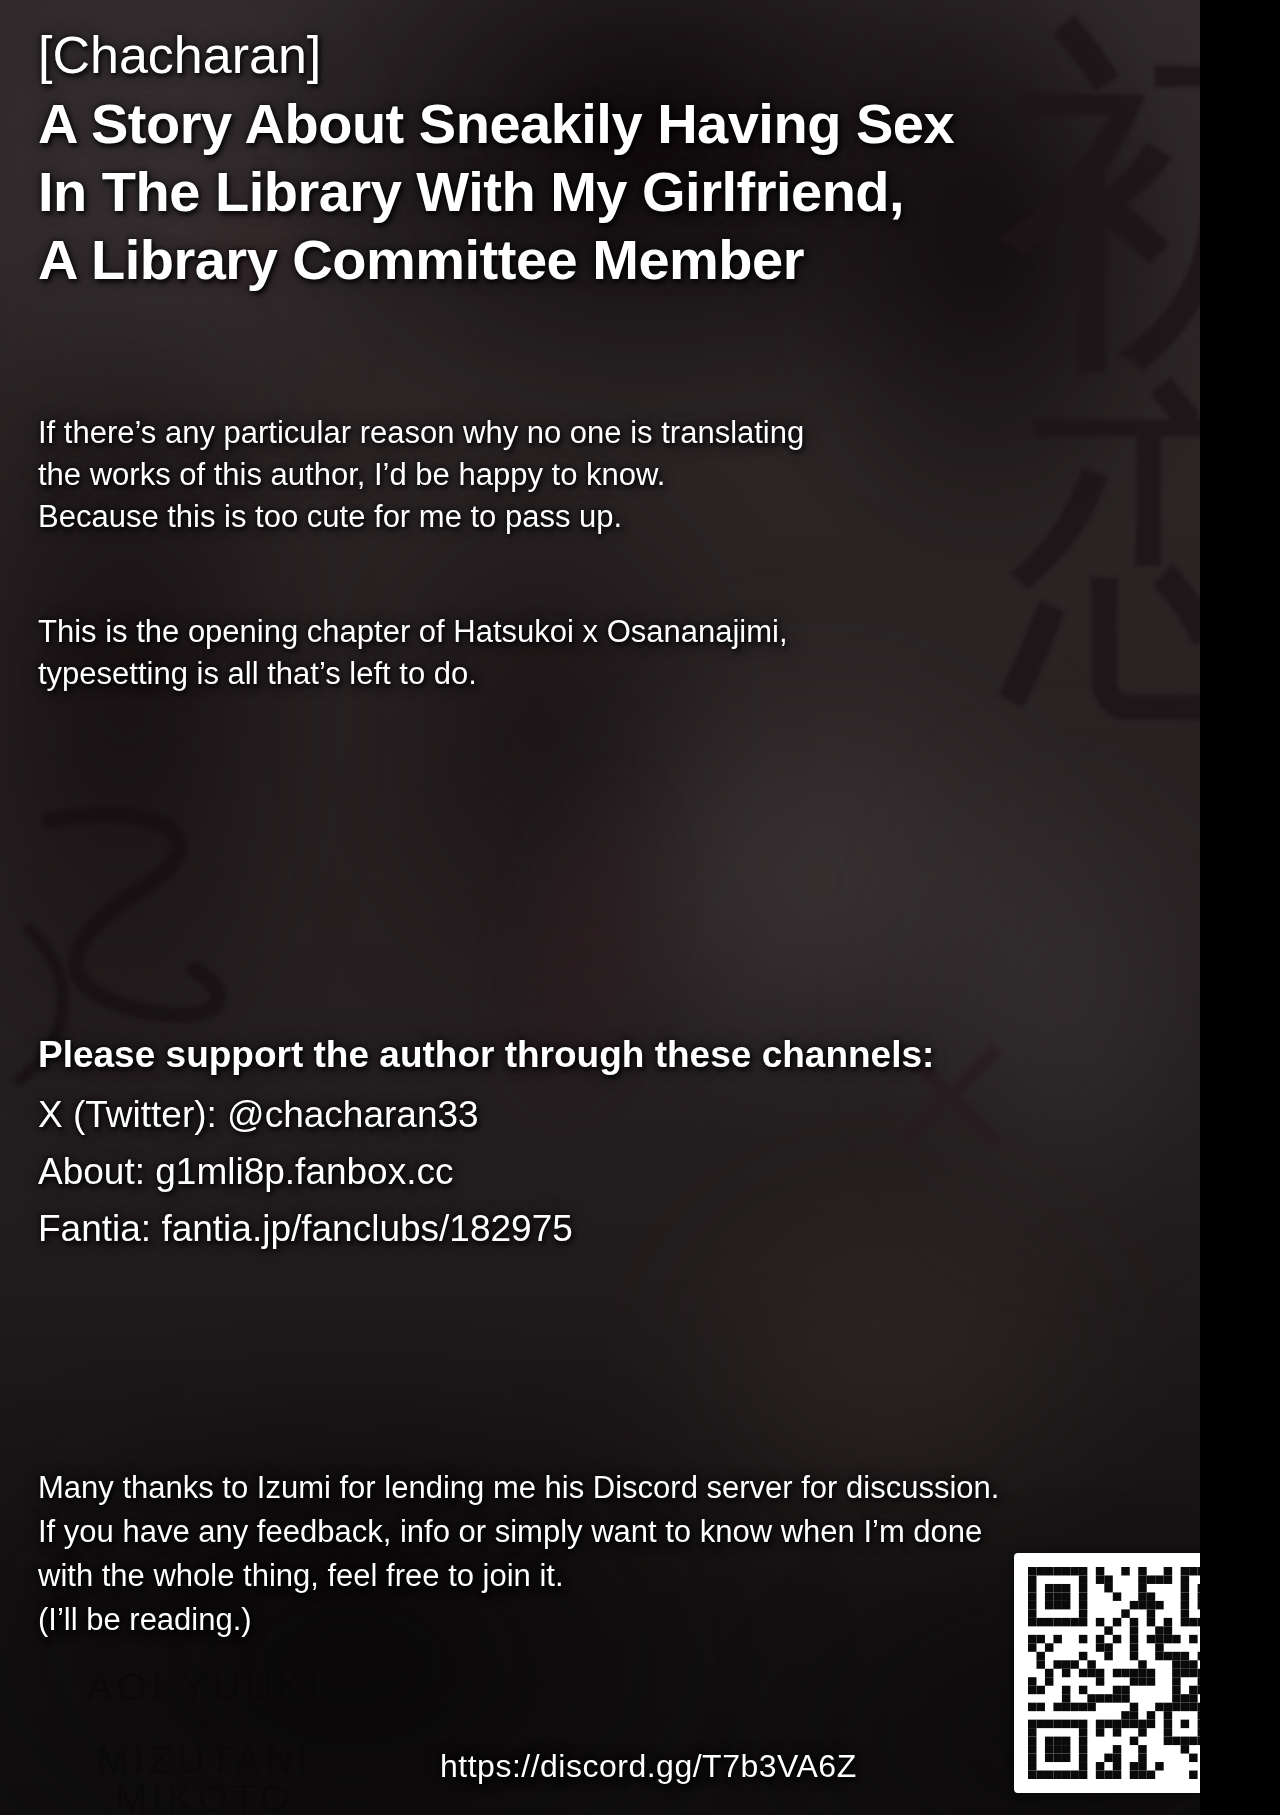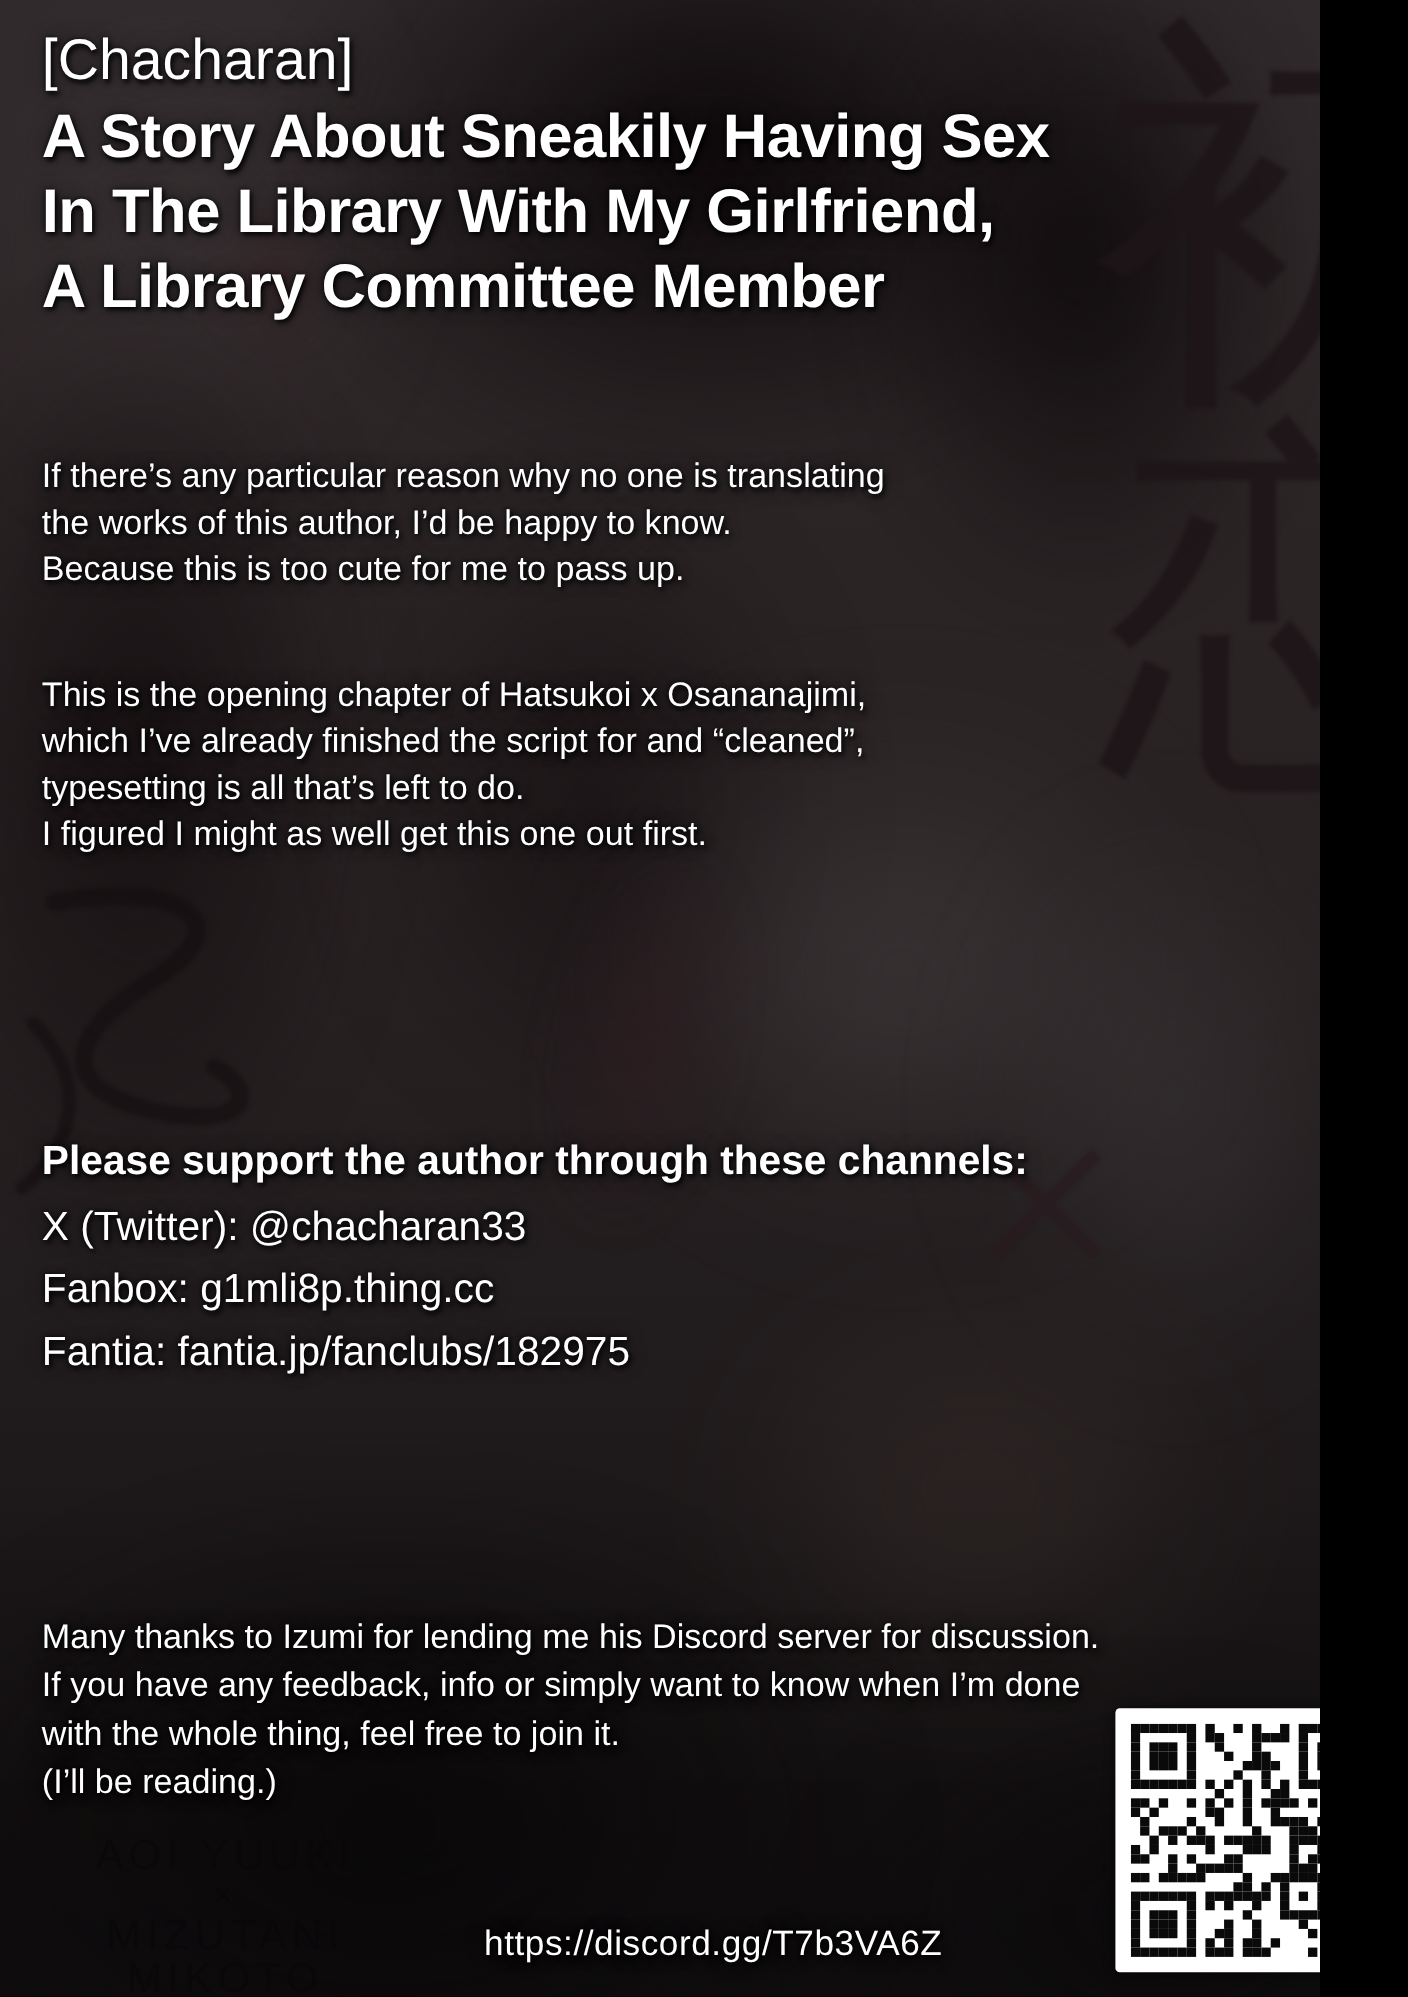--- a/index.html
+++ b/index.html
@@ -87,30 +87,28 @@
   </h1>
 
   <div class="abs intro shadowed">
     <div>If there’s any particular reason why no one is translating</div>
     <div>the works of this author, I’d be happy to know.</div>
     <div>Because this is too cute for me to pass up.</div>
   </div>
 
   <div class="abs project shadowed">
     <div>This is the opening chapter of Hatsukoi x Osananajimi,</div>
-    <div>which I’ve already finished the script for and “cleaned”,</div>
     <div>typesetting is all that’s left to do.</div>
-    <div>I figured I might as well get this one out first.</div>
   </div>
 
   <div class="abs support-heading shadowed">Please support the author through these channels:</div>
 
   <div class="abs channels shadowed">
     <div>X (Twitter): @chacharan33</div>
-    <div>Fanbox: g1mli8p.thing.cc</div>
+    <div>About: g1mli8p.fanbox.cc</div>
     <div>Fantia: fantia.jp/fanclubs/182975</div>
   </div>
 
   <div class="abs thanks shadowed">
     <div>Many thanks to Izumi for lending me his Discord server for discussion.</div>
     <div>If you have any feedback, info or simply want to know when I’m done</div>
     <div>with the whole thing, feel free to join it.</div>
     <div>(I’ll be reading.)</div>
   </div>
 

